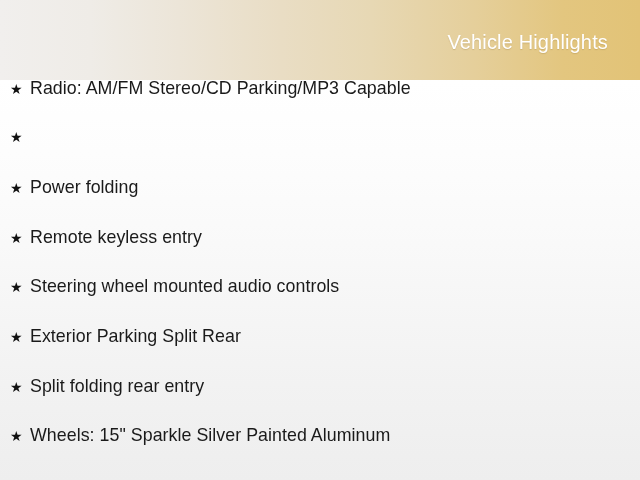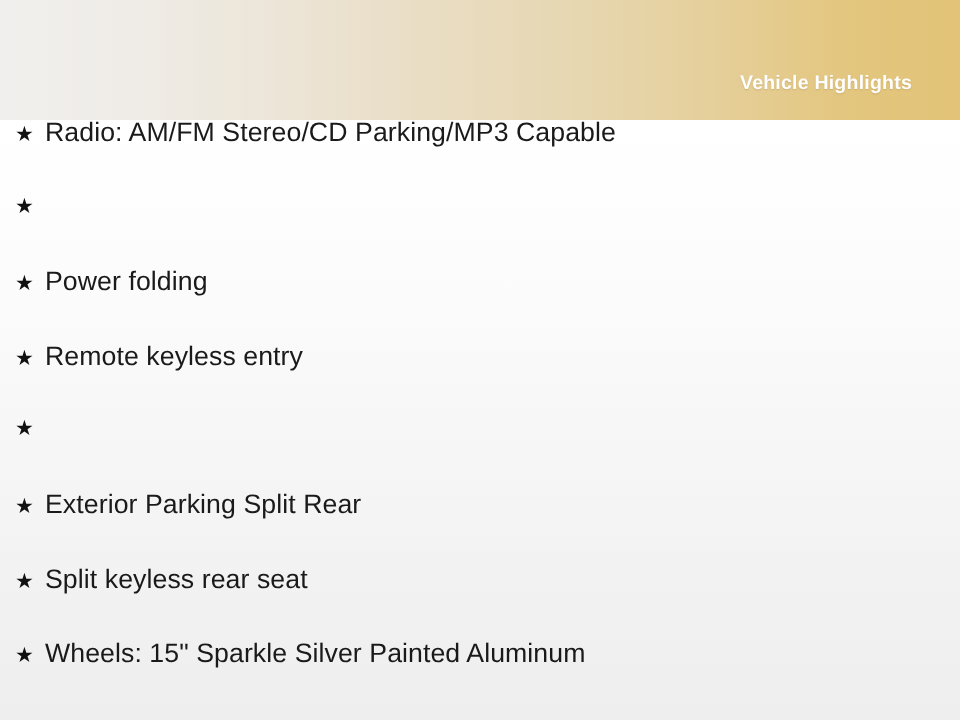--- a/index.html
+++ b/index.html
@@ -41,28 +41,28 @@
       #e2c377 100%
     );
     box-sizing: border-box;
     display: flex;
     align-items: center;
     justify-content: flex-end;
     padding-right: 32px;
   }
   .header-title {
     color: #ffffff;
-    font-size: 13px;
-    font-weight: bold;
+    font-size: 20px;
+    font-weight: normal;
     letter-spacing: 0.15px;
     line-height: 1;
     text-shadow: 0 1px 1px rgba(150, 120, 60, 0.30);
     white-space: nowrap;
     position: relative;
-    top: 14px;
+    top: 2px;
   }
 
   
   .highlights-area {
     position: absolute;
     top: 80px;
     left: 0;
     width: 640px;
     height: 400px;
     background: linear-gradient(
@@ -136,30 +136,31 @@
         <span class="highlight-text">Power folding</span>
       </li>
 
       <li class="highlight-item">
         <span class="bullet-star">★</span>
         <span class="highlight-text">Remote keyless entry</span>
       </li>
 
       <li class="highlight-item">
         <span class="bullet-star">★</span>
+        <span class="highlight-text">Steering wheel mounted audio controls</span>
       </li>
 
       <li class="highlight-item">
         <span class="bullet-star">★</span>
         <span class="highlight-text">Exterior Parking Split Rear</span>
       </li>
 
       <li class="highlight-item">
         <span class="bullet-star">★</span>
-        <span class="highlight-text">Split keyless rear seat</span>
+        <span class="highlight-text">Split folding rear entry</span>
       </li>
 
       <li class="highlight-item">
         <span class="bullet-star">★</span>
         <span class="highlight-text">Wheels: 15" Sparkle Silver Painted Aluminum</span>
       </li>
 
     </ul>
   </div>
 

